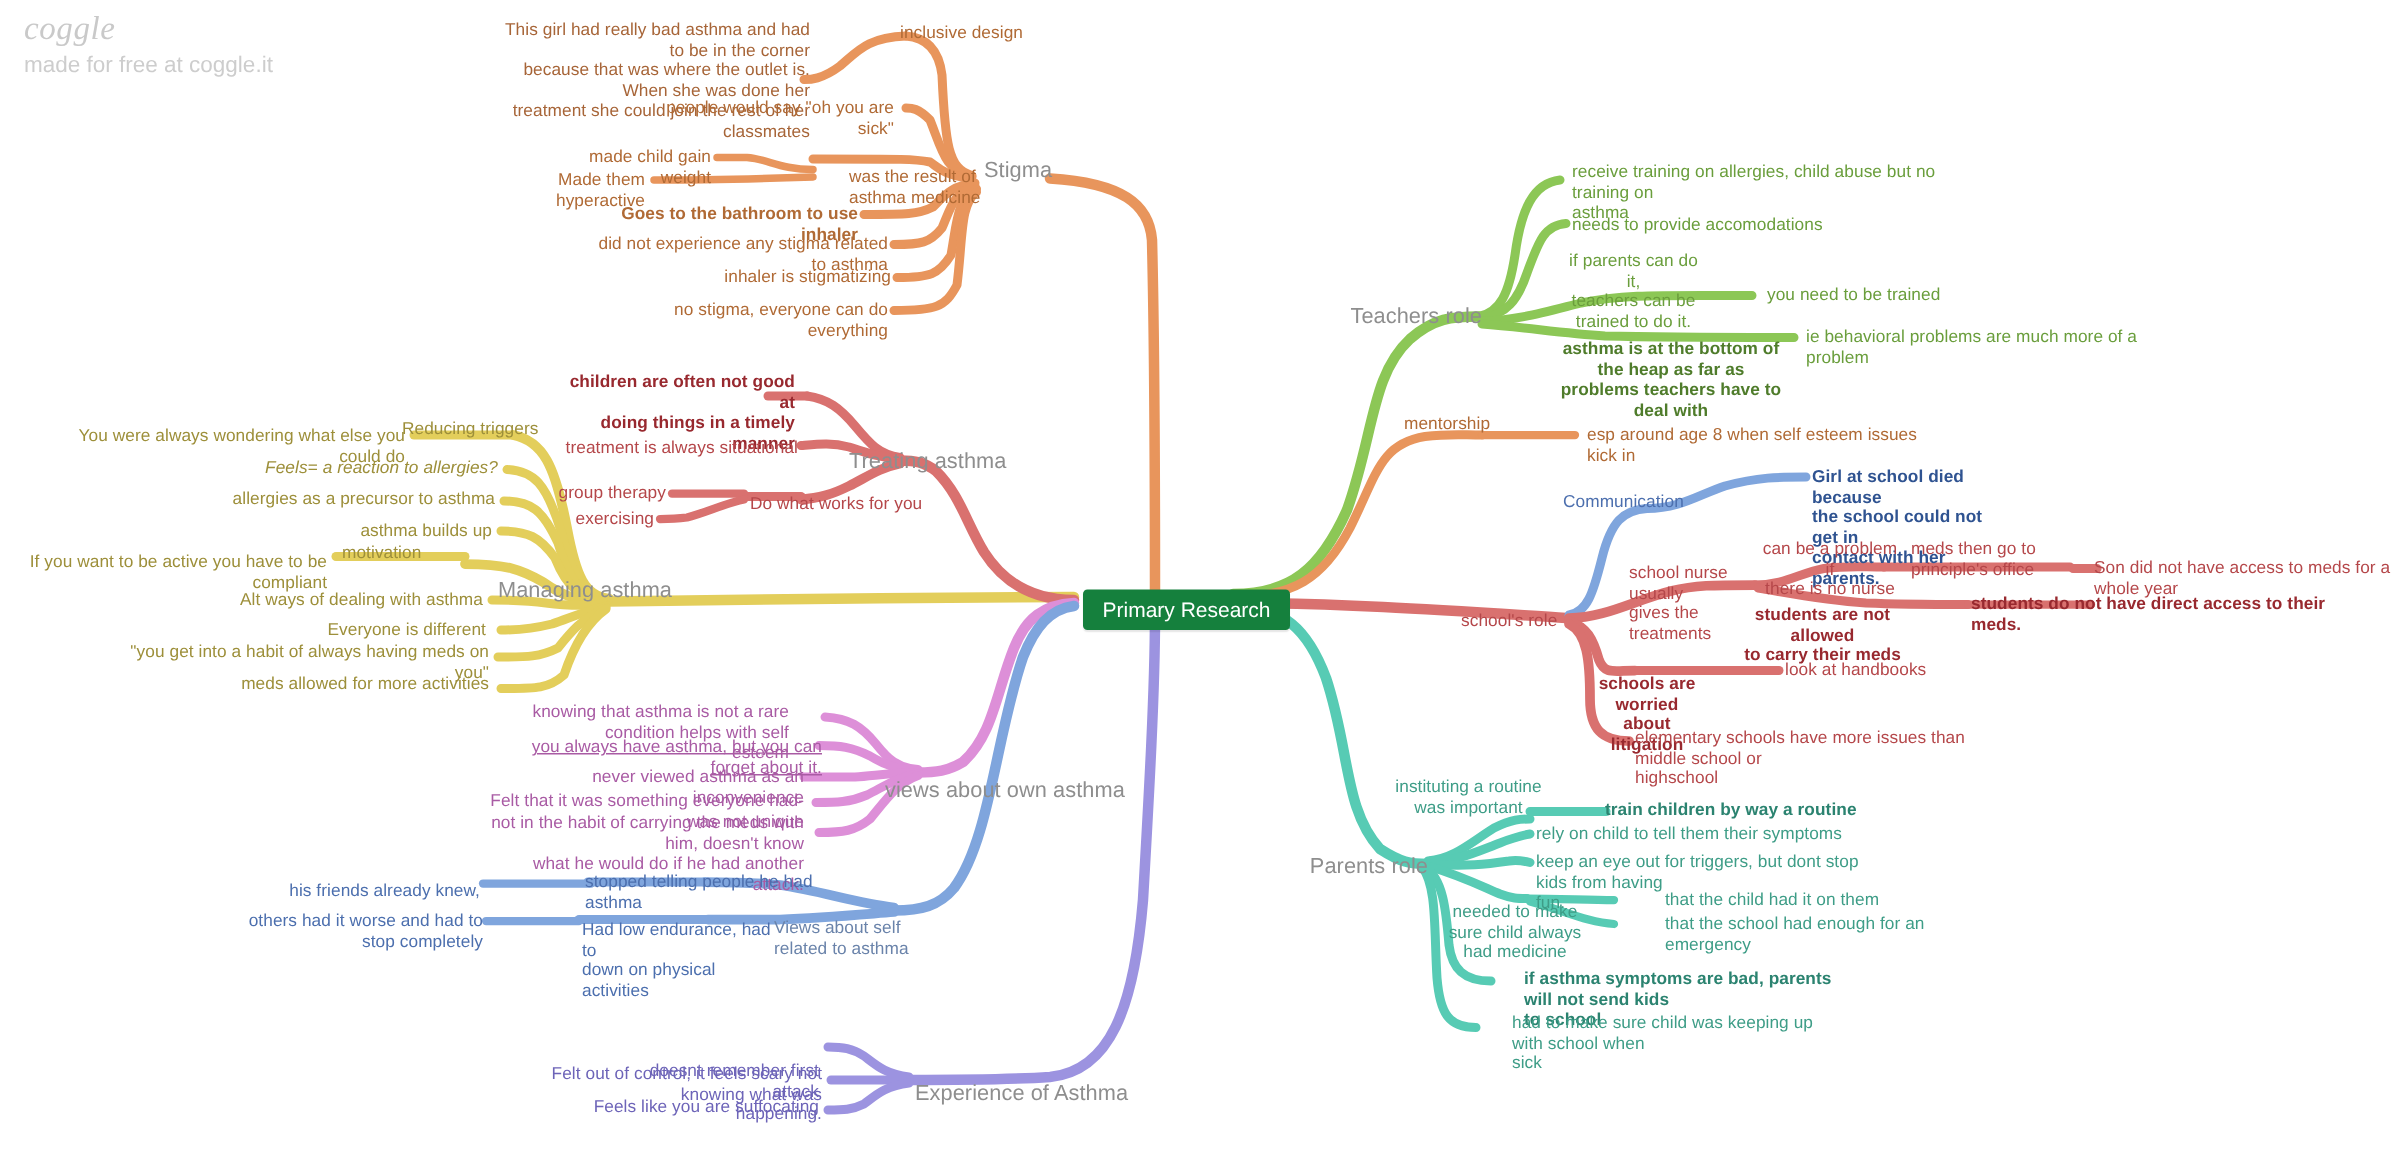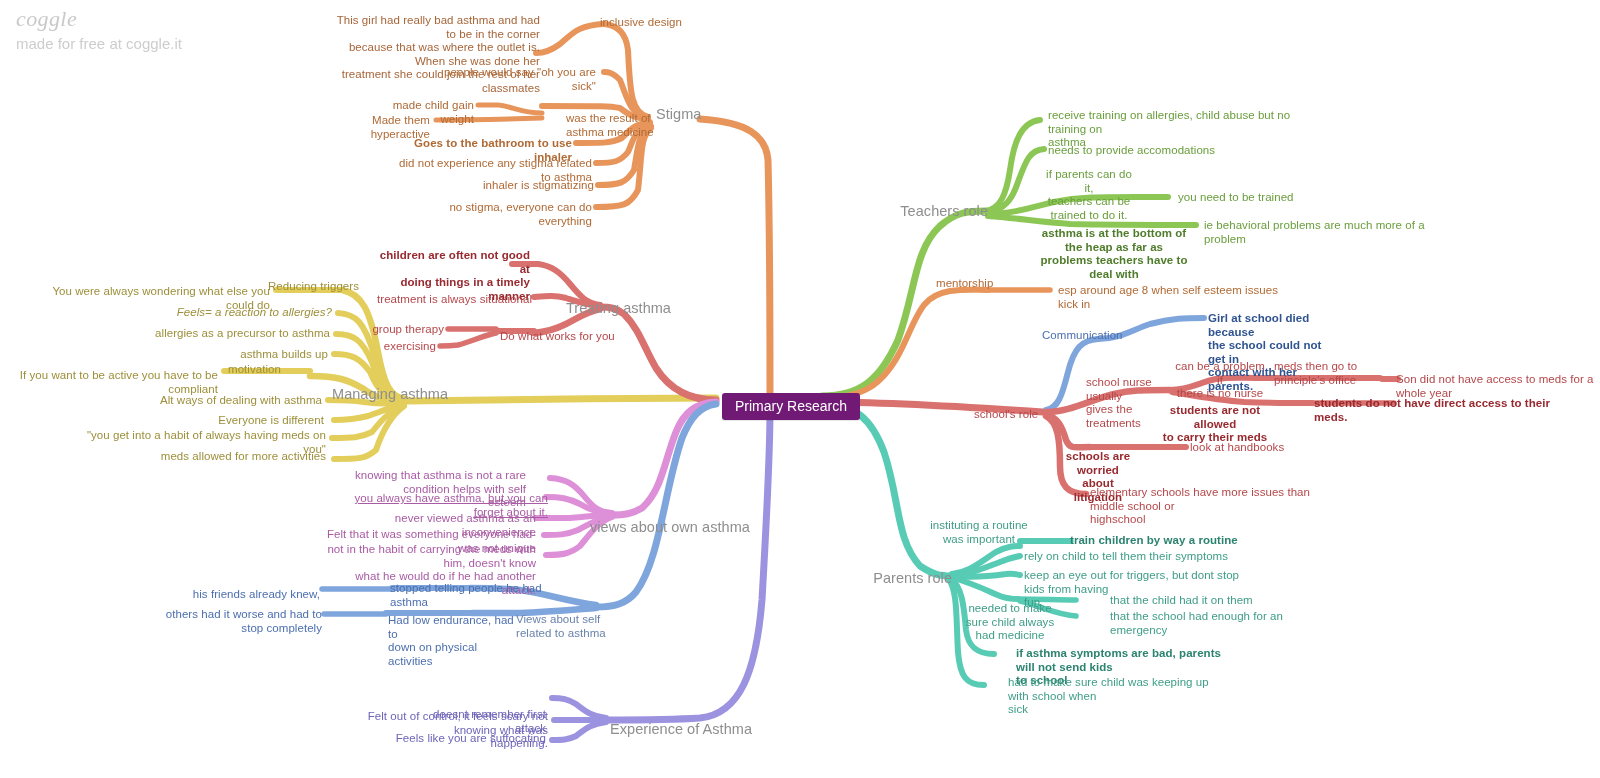--- a/index.html
+++ b/index.html
@@ -41,21 +41,21 @@
   }
   .node.ta-r { text-align: right; }
   .node.ta-l { text-align: left; }
   .node.ta-c { text-align: center; }
   .node.big  { font-size: 14.5px; line-height: 17px; }
   .node.bold { font-weight: bold; }
   .node.ital { font-style: italic; }
 
   .root {
     position: absolute;
-    background: #701a75;
+    background: #15803d;
     color: #ffffff;
     font-size: 14px;
     padding: 5px 13px 6px 13px;
     border-radius: 3px;
     white-space: nowrap;
     box-shadow: 0 1px 1px rgba(0,0,0,0.10);
   }
 </style>
 </head>
 <body>

